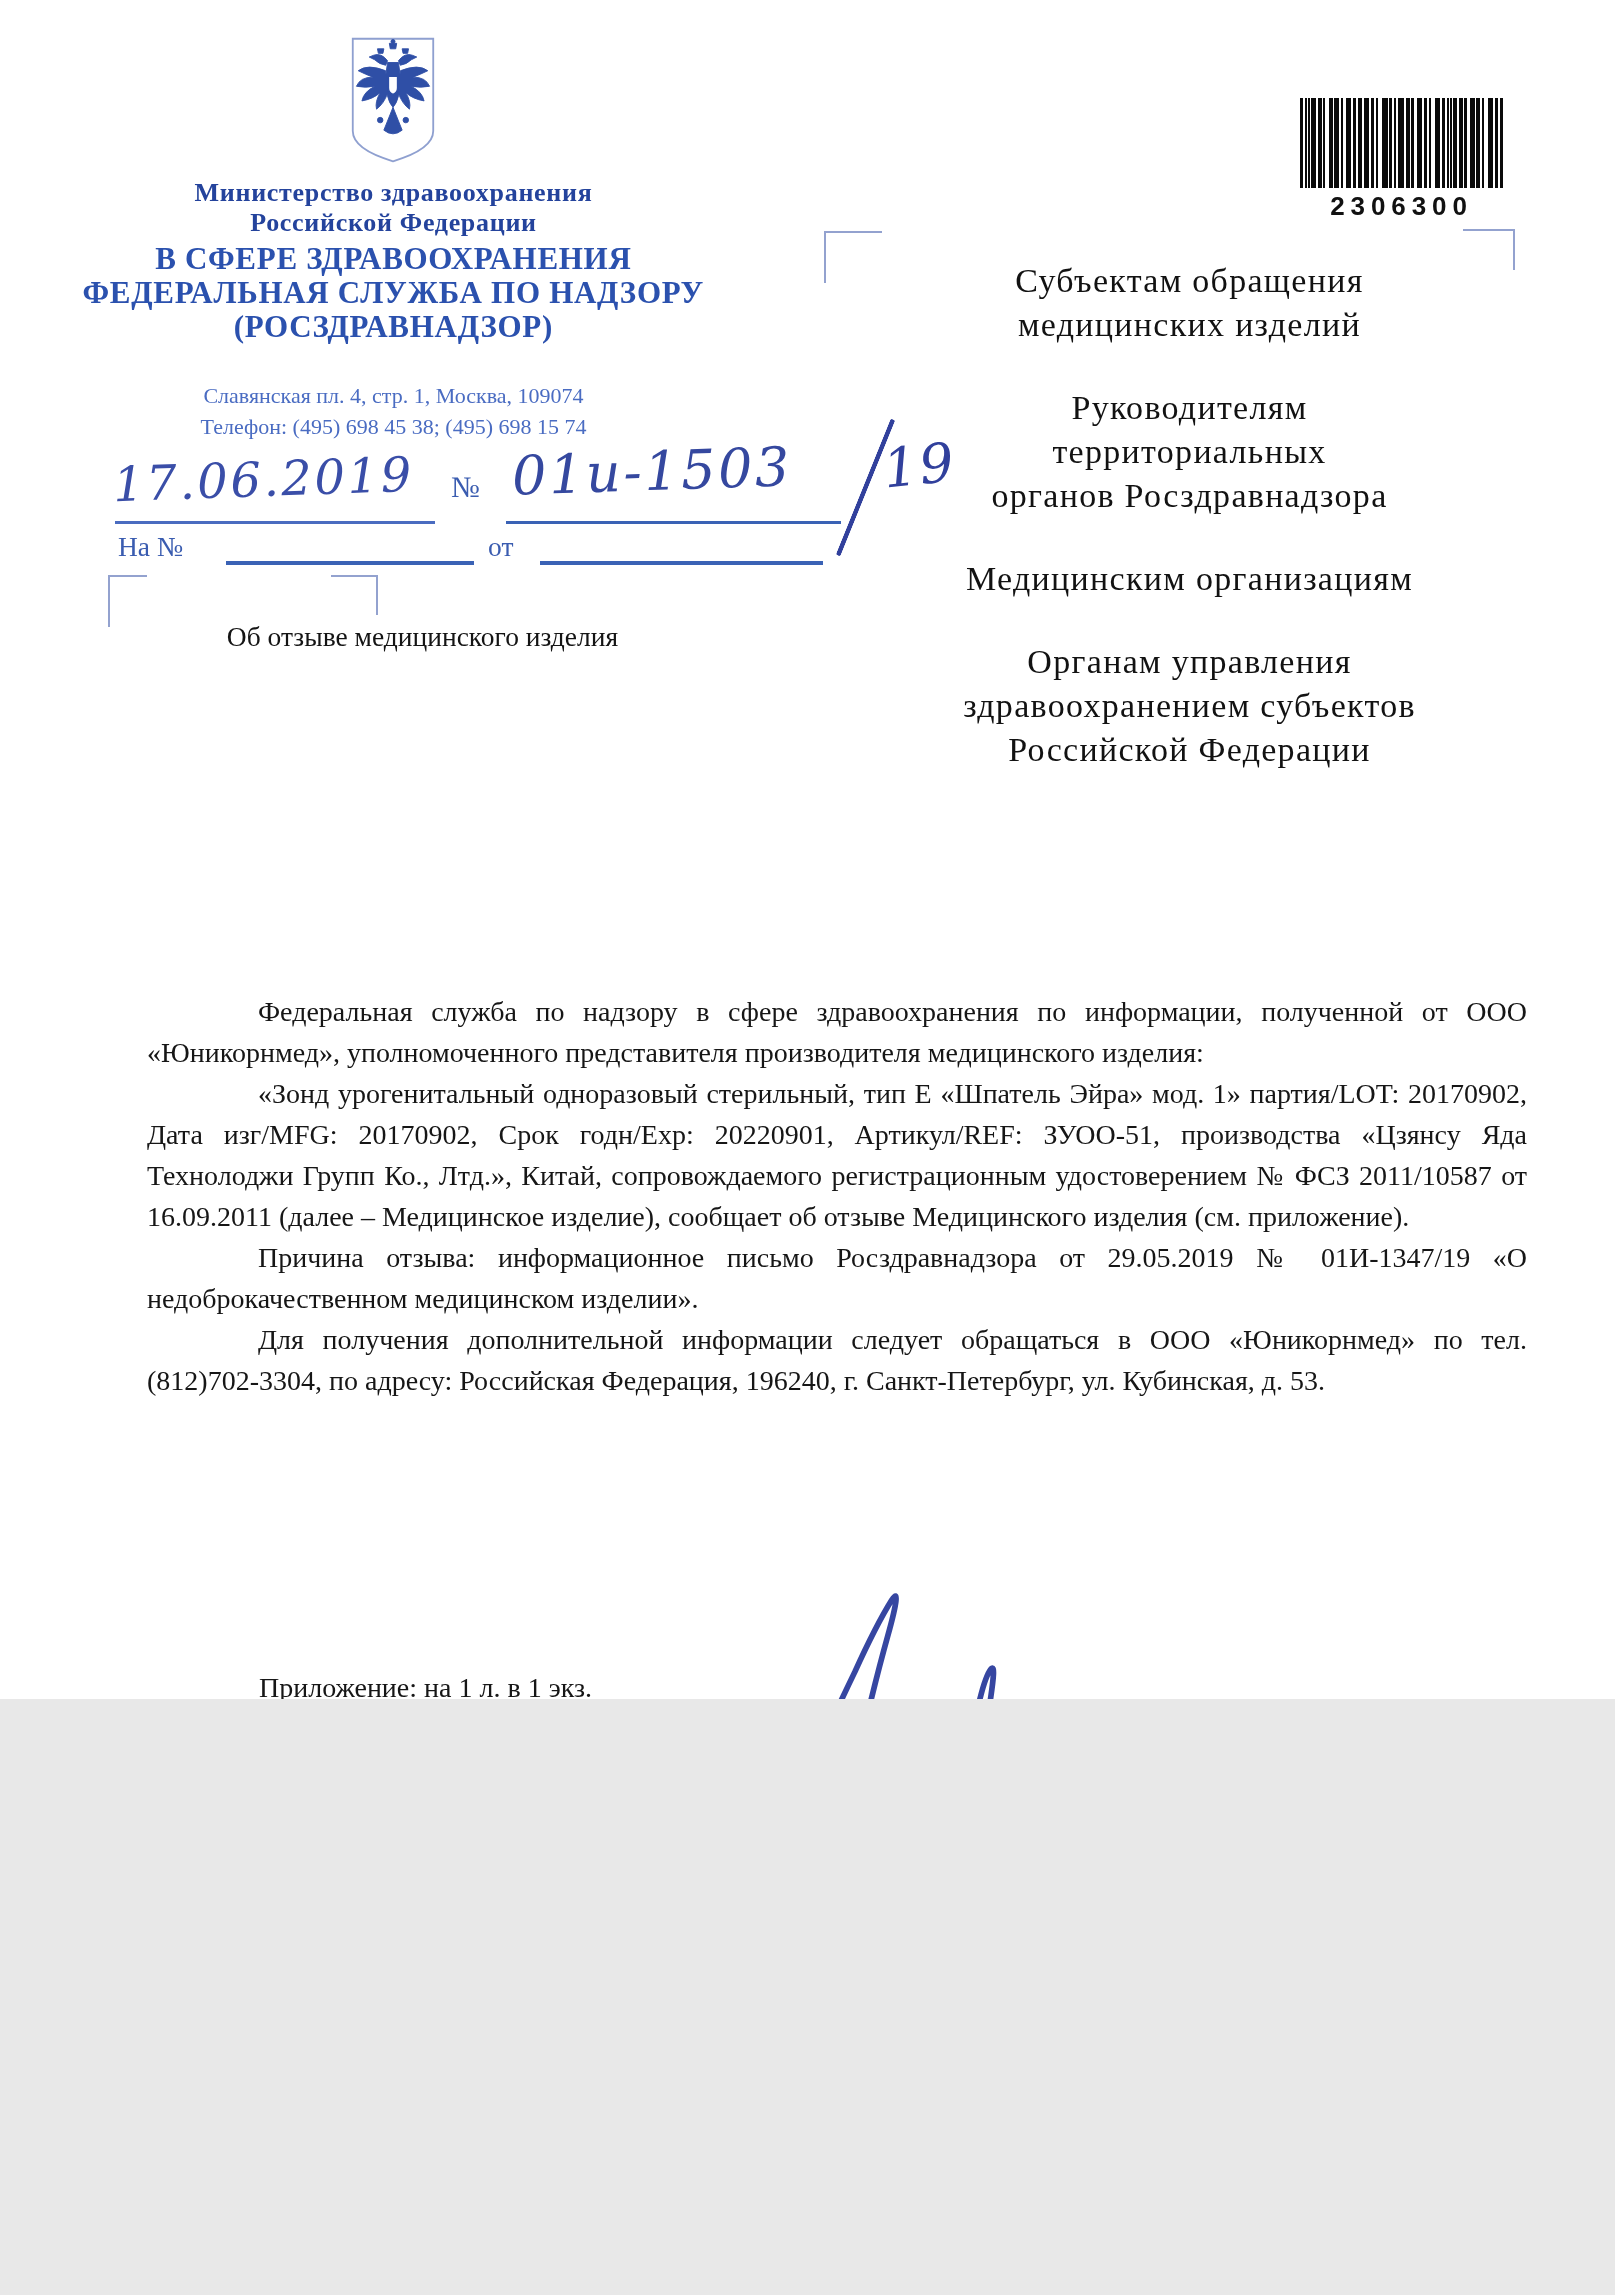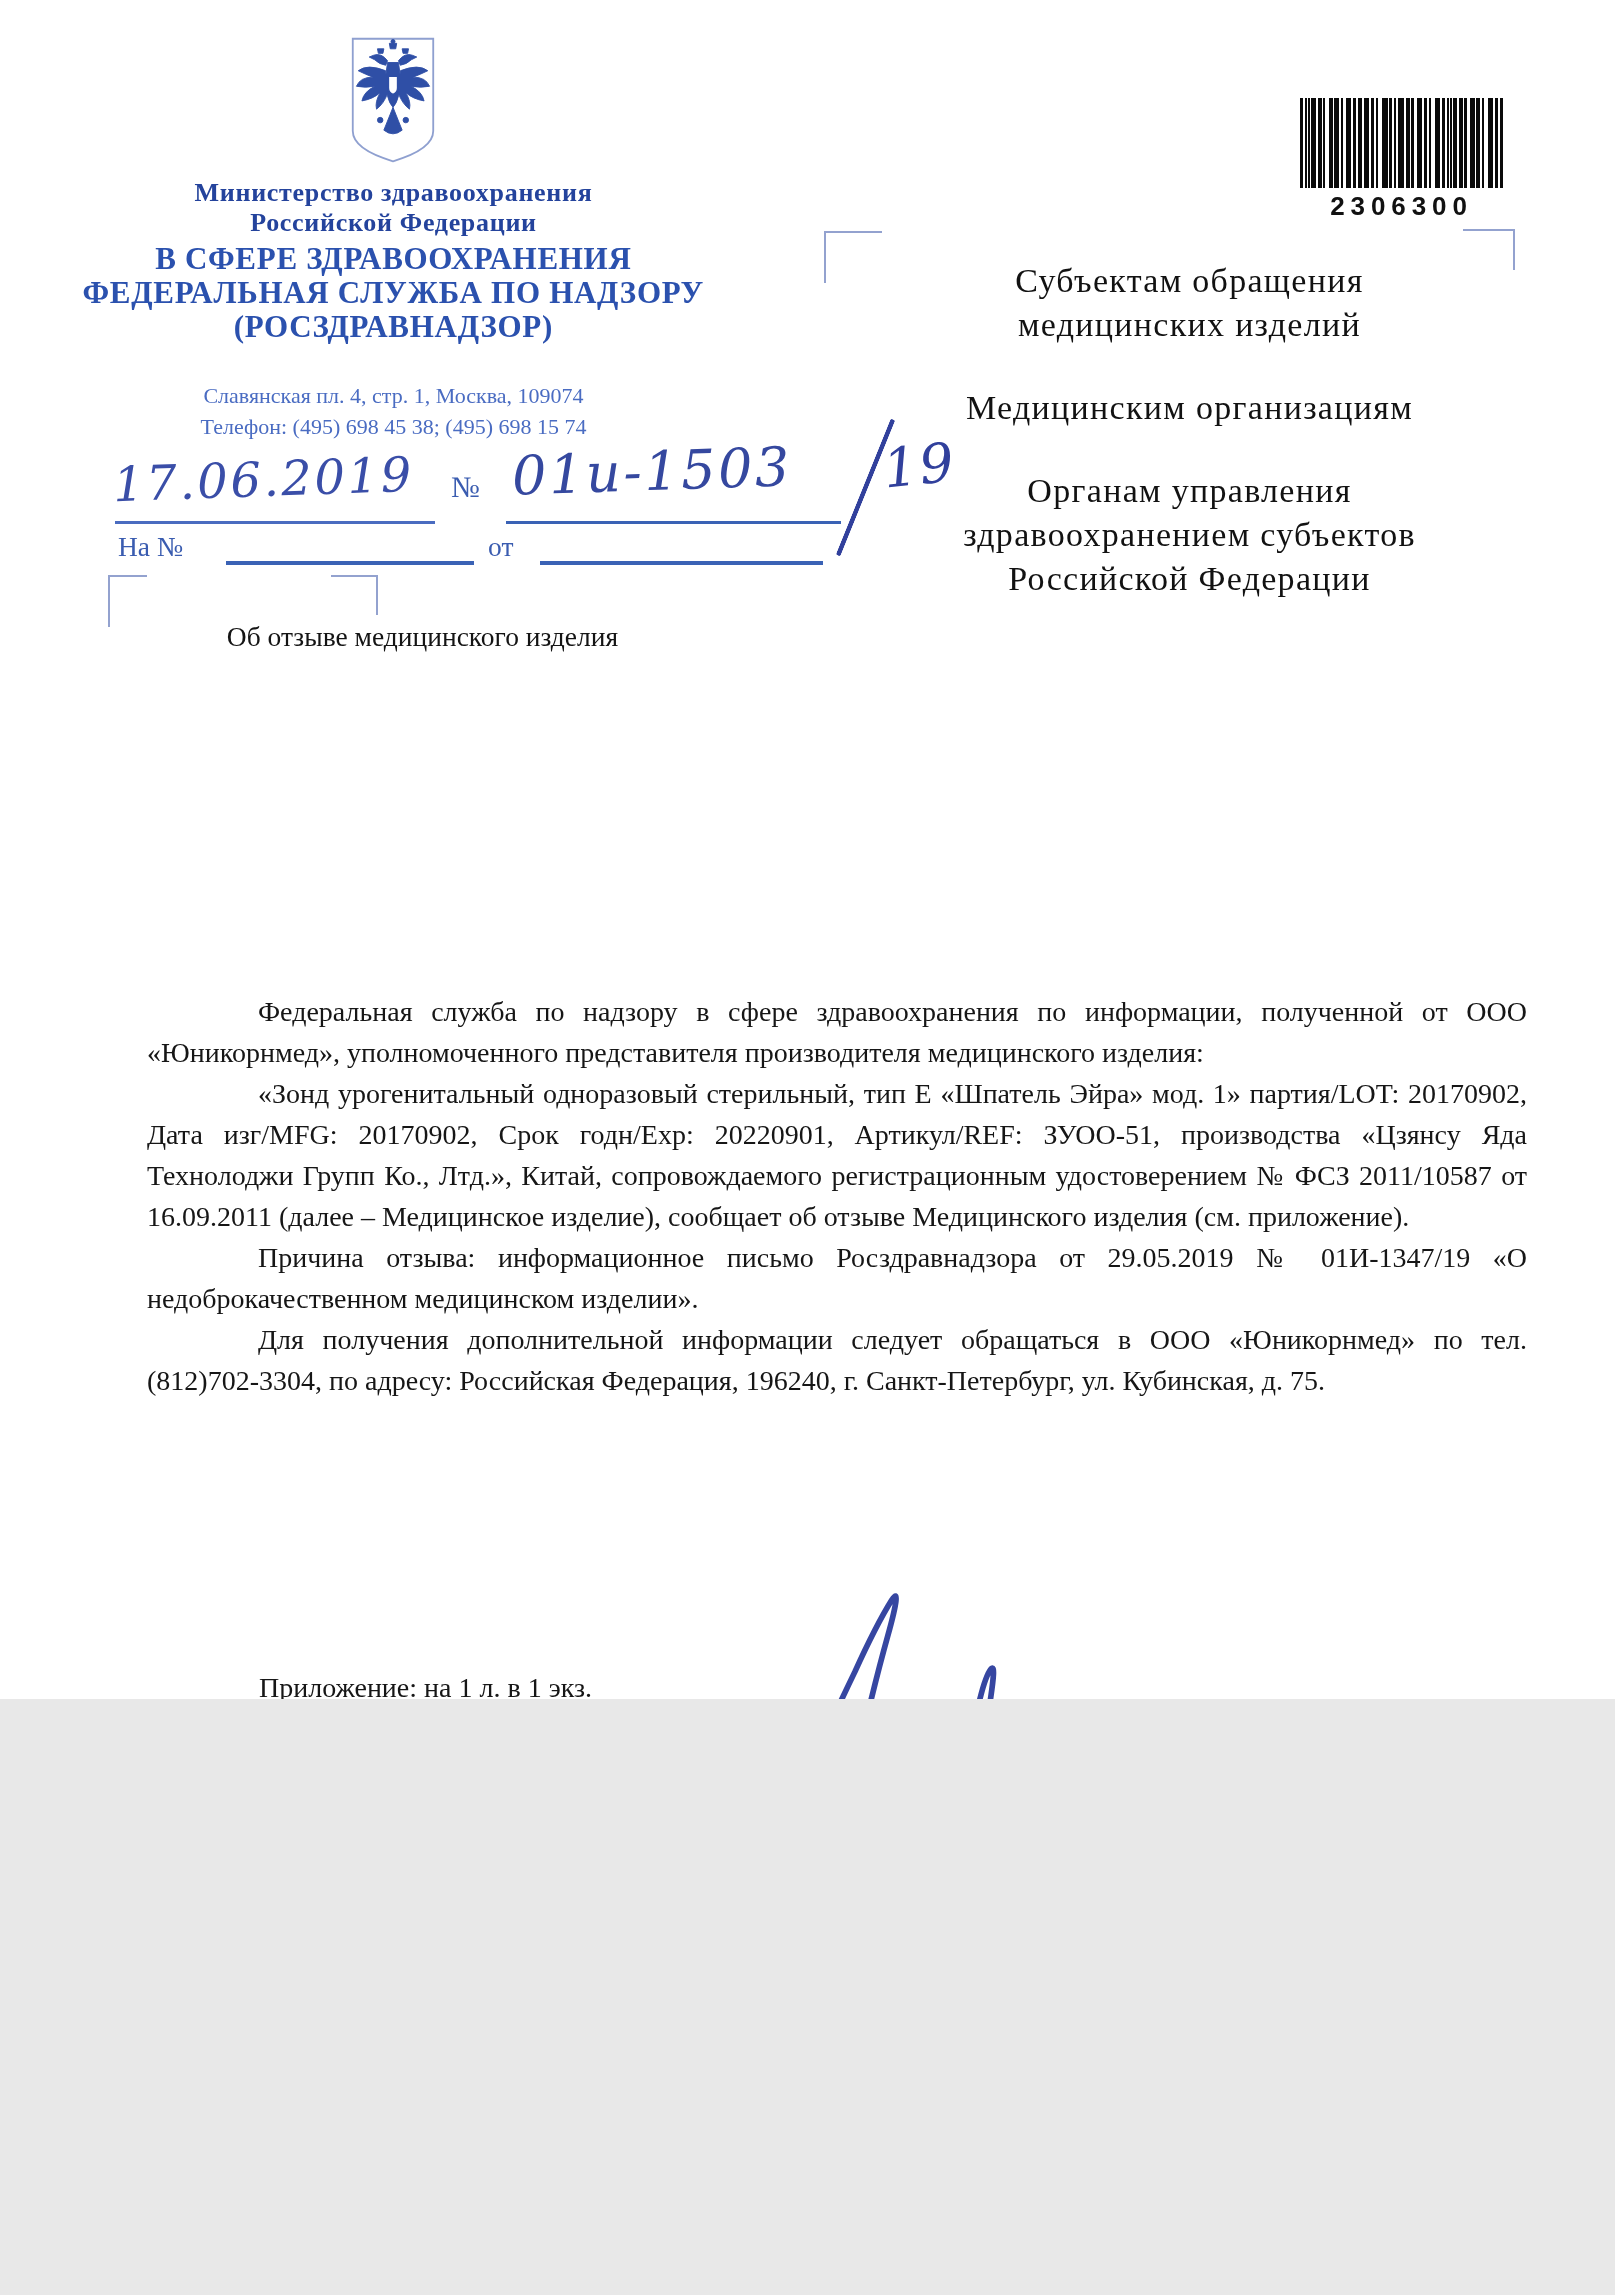--- a/index.html
+++ b/index.html
@@ -117,34 +117,39 @@
   <div class="rule u-r2"></div>
 
   <div class="subject">Об отзыве медицинского изделия</div>
 
   <div class="addressees">
     <div class="addr-group">
       <div>Субъектам обращения</div>
       <div>медицинских изделий</div>
     </div>
     <div class="addr-group">
+      <div>Руководителям</div>
+      <div>территориальных</div>
+      <div>органов Росздравнадзора</div>
+    </div>
+    <div class="addr-group">
       <div>Медицинским организациям</div>
     </div>
     <div class="addr-group">
       <div>Органам управления</div>
       <div>здравоохранением субъектов</div>
       <div>Российской Федерации</div>
     </div>
   </div>
 
   <div class="body-text">
     <p>Федеральная служба по надзору в сфере здравоохранения по информации, полученной от ООО «Юникорнмед», уполномоченного представителя производителя медицинского изделия:</p>
     <p>«Зонд урогенитальный одноразовый стерильный, тип Е «Шпатель Эйра» мод. 1» партия/LOT: 20170902, Дата изг/MFG: 20170902, Срок годн/Exp: 20220901, Артикул/REF: ЗУОО-51, производства «Цзянсу Яда Технолоджи Групп Ко., Лтд.», Китай, сопровождаемого регистрационным удостоверением № ФСЗ 2011/10587 от 16.09.2011 (далее – Медицинское изделие), сообщает об отзыве Медицинского изделия (см. приложение).</p>
     <p>Причина отзыва: информационное письмо Росздравнадзора от 29.05.2019 № 01И-1347/19 «О недоброкачественном медицинском изделии».</p>
-    <p>Для получения дополнительной информации следует обращаться в ООО «Юникорнмед» по тел. (812)702-3304, по адресу: Российская Федерация, 196240, г. Санкт-Петербург, ул. Кубинская, д. 75.</p>
+    <p>Для получения дополнительной информации следует обращаться в ООО «Юникорнмед» по тел. (812)702-3304, по адресу: Российская Федерация, 196240, г. Санкт-Петербург, ул. Кубинская, д. 53.</p>
   </div>
 
   <div class="attachment">Приложение: на 1 л. в 1 экз.</div>
 
   <div class="sig-title">Министерство</div>
   <svg class="signature" viewBox="0 0 620 820" xmlns="http://www.w3.org/2000/svg">
     <path d="M235 700 C170 775 120 735 140 640 C165 520 250 330 320 185 C345 130 368 88 378 72 C390 52 386 78 372 128 C338 250 296 440 280 545 C272 598 282 606 308 576 C332 548 356 510 376 500 C392 492 390 516 406 512 C424 507 448 464 464 424 C484 374 502 298 514 242 C522 206 530 186 535 180 C541 174 539 194 534 228 C526 290 516 384 522 442 C526 480 544 478 574 450 C598 428 622 416 648 420" fill="none" stroke="#2b3c9c" stroke-width="9" stroke-linecap="round" stroke-linejoin="round" opacity="0.95"></path>
   </svg>
   <div class="sig-name">М.А. Мурашко</div>
 

